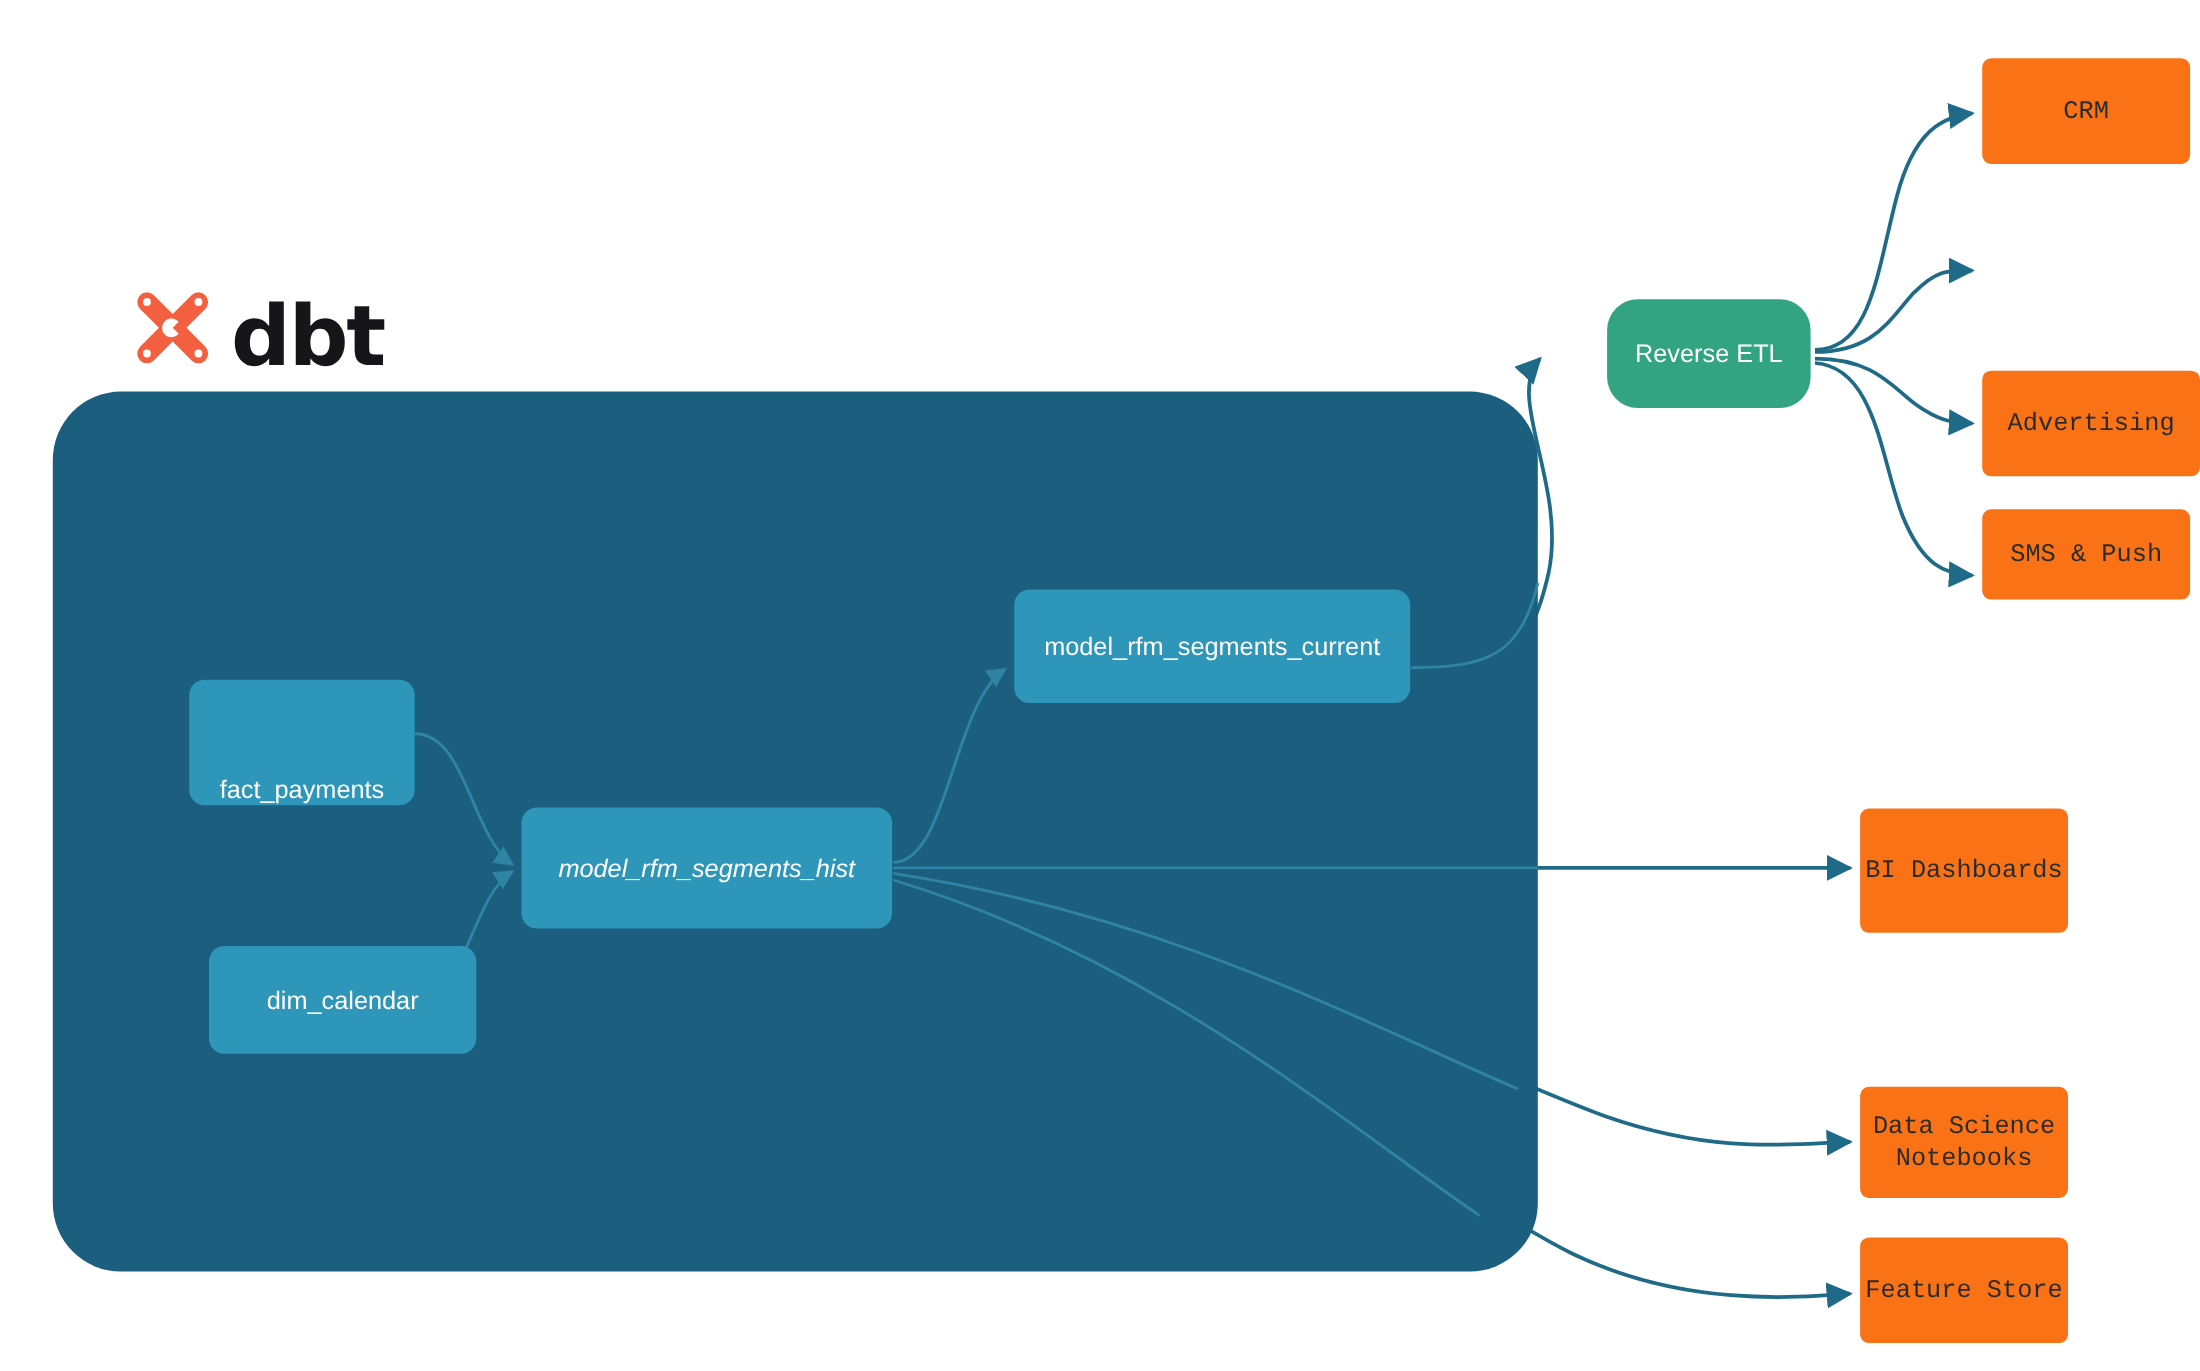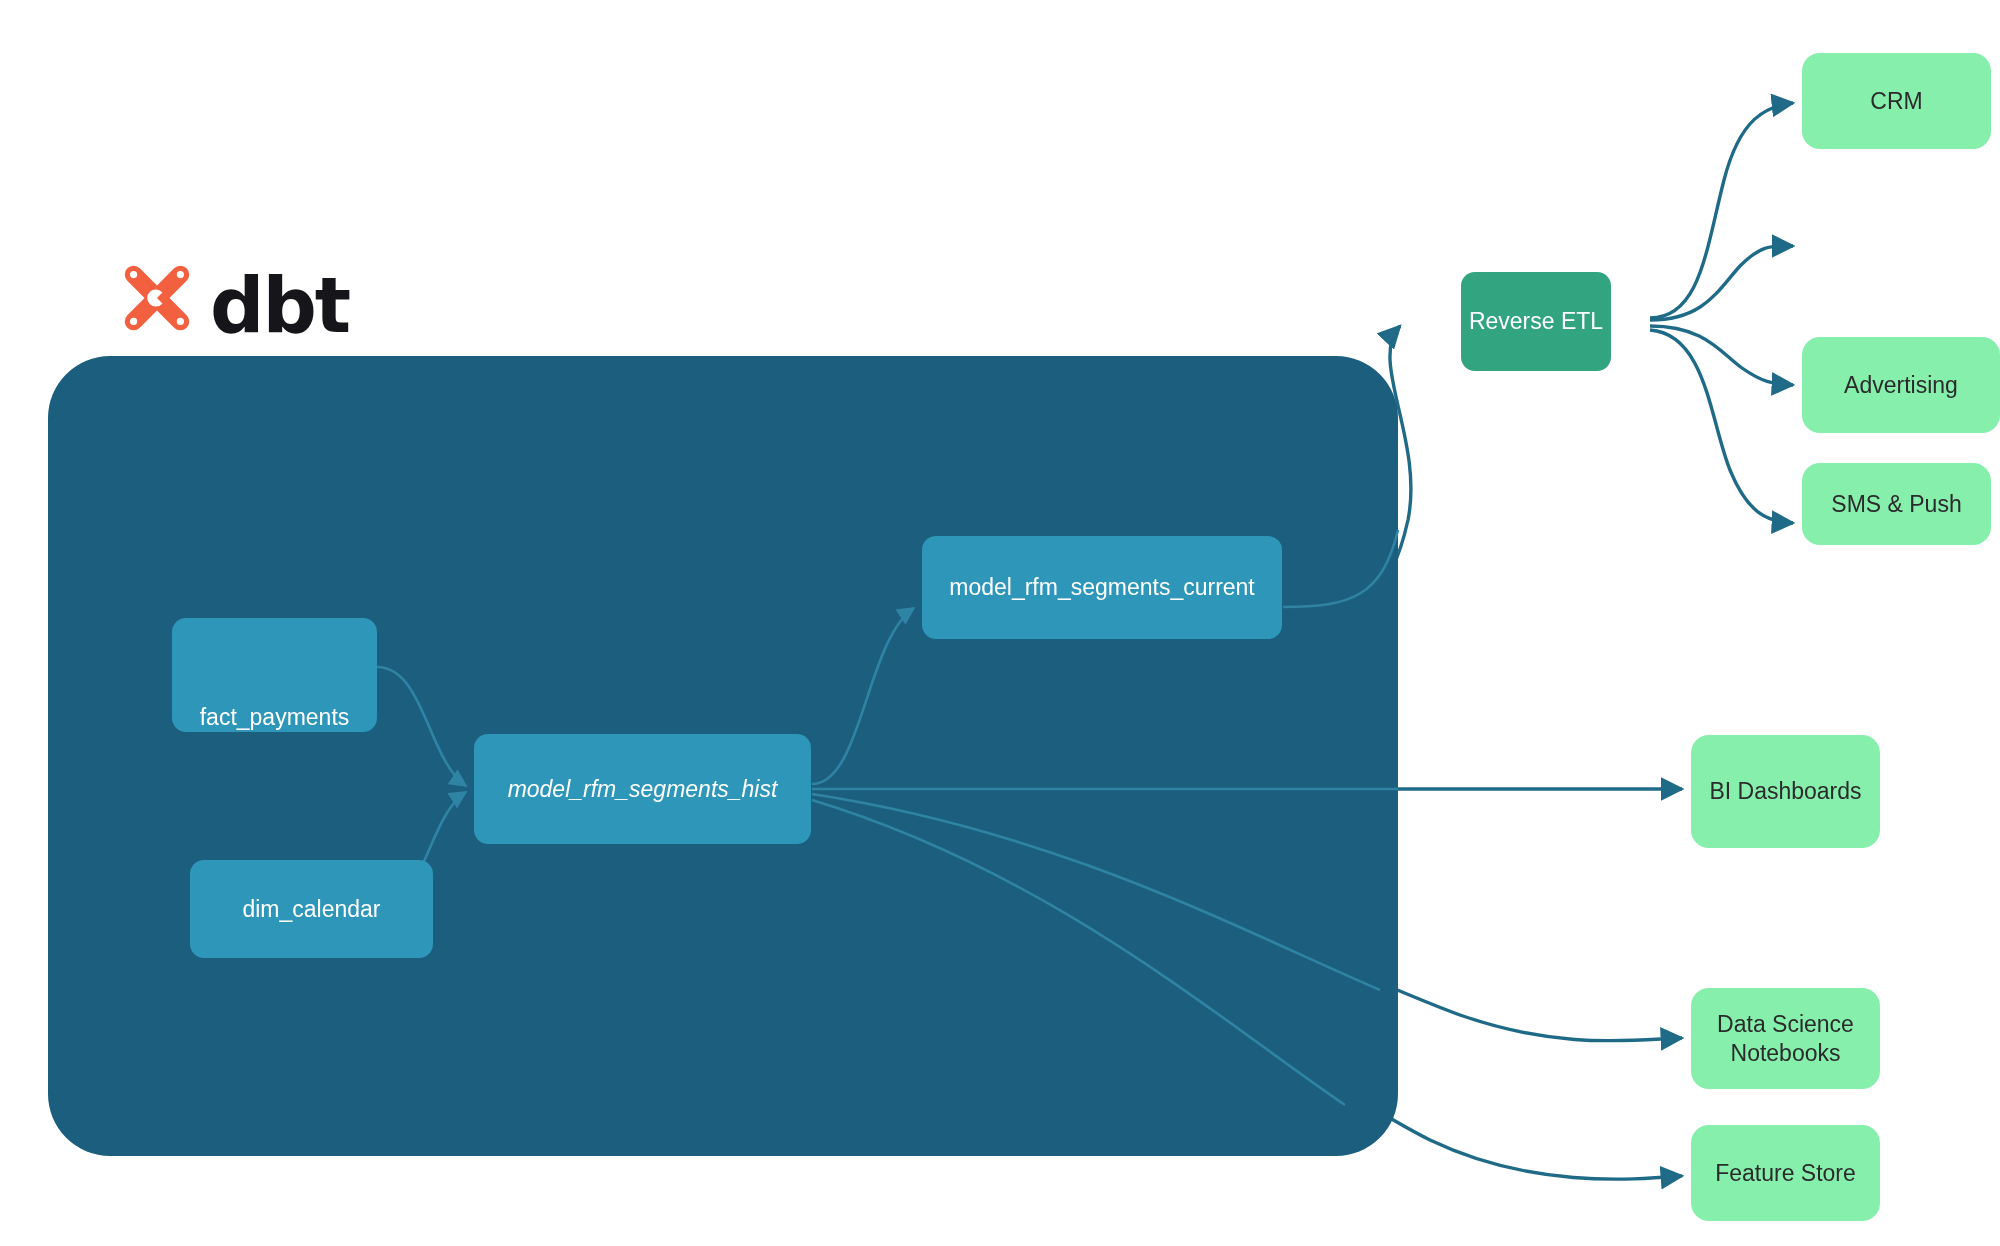--- a/index.html
+++ b/index.html
@@ -70,34 +70,35 @@
     color: #ffffff;
     font-size: 23px;
   }
   .node-green {
     background: #32a580;
     border-radius: 14px;
     color: #ffffff;
     font-size: 23px;
   }
   .node-gray {
-    background: #86efac;
-    border-radius: 18px;
+    background: #f97316;
+    border-radius: 8px;
     color: #2b2b2b;
     font-size: 23px;
+    font-family: Liberation Mono, monospace;
   }
 
   
   #node-fact-payments       { left: 172px;  top: 618px;  width: 205px; height: 114px; align-items: flex-end; }
   #node-dim-calendar        { left: 190px;  top: 860px;  width: 243px; height: 98px; }
   #node-rfm-hist            { left: 474px;  top: 734px;  width: 337px; height: 110px; font-style: italic; }
   #node-rfm-current         { left: 922px;  top: 536px;  width: 360px; height: 103px; }
 
   
-  #node-reverse-etl         { left: 1461px; top: 272px;  width: 150px; height: 99px; }
+  #node-reverse-etl         { left: 1461px; top: 272px;  width: 185px; height: 99px; border-radius: 28px; }
   #node-crm                 { left: 1802px; top: 53px;   width: 189px; height: 96px; }
   #node-email               { left: 1802px; top: 199px;  width: 189px; height: 96px; }
   #node-advertising         { left: 1802px; top: 337px;  width: 198px; height: 96px; }
   #node-sms-push            { left: 1802px; top: 463px;  width: 189px; height: 82px; }
   #node-bi-dashboards       { left: 1691px; top: 735px;  width: 189px; height: 113px; }
   #node-ds-notebooks        { left: 1691px; top: 988px;  width: 189px; height: 101px; }
   #node-feature-store       { left: 1691px; top: 1125px; width: 189px; height: 96px; }
 
   
   svg.edges {

